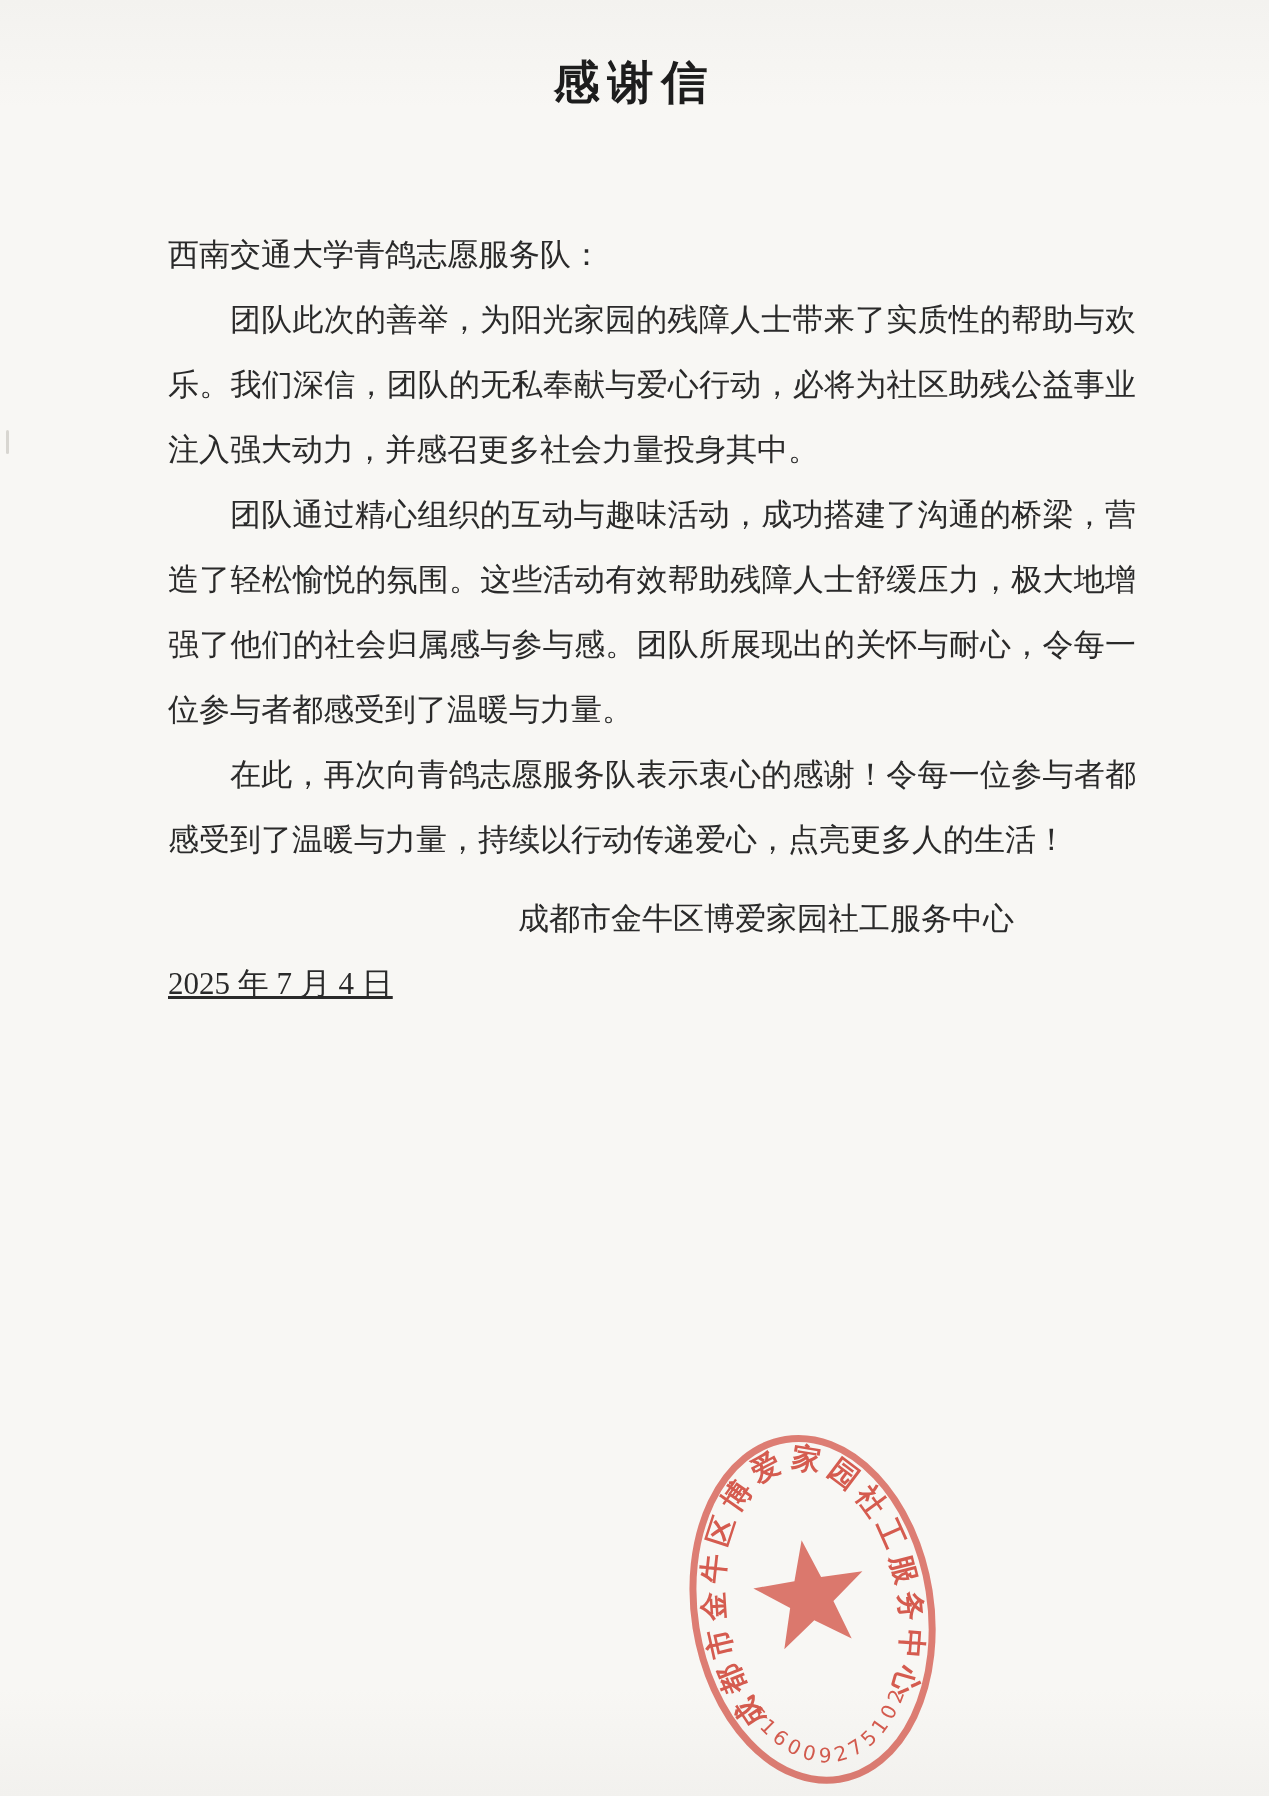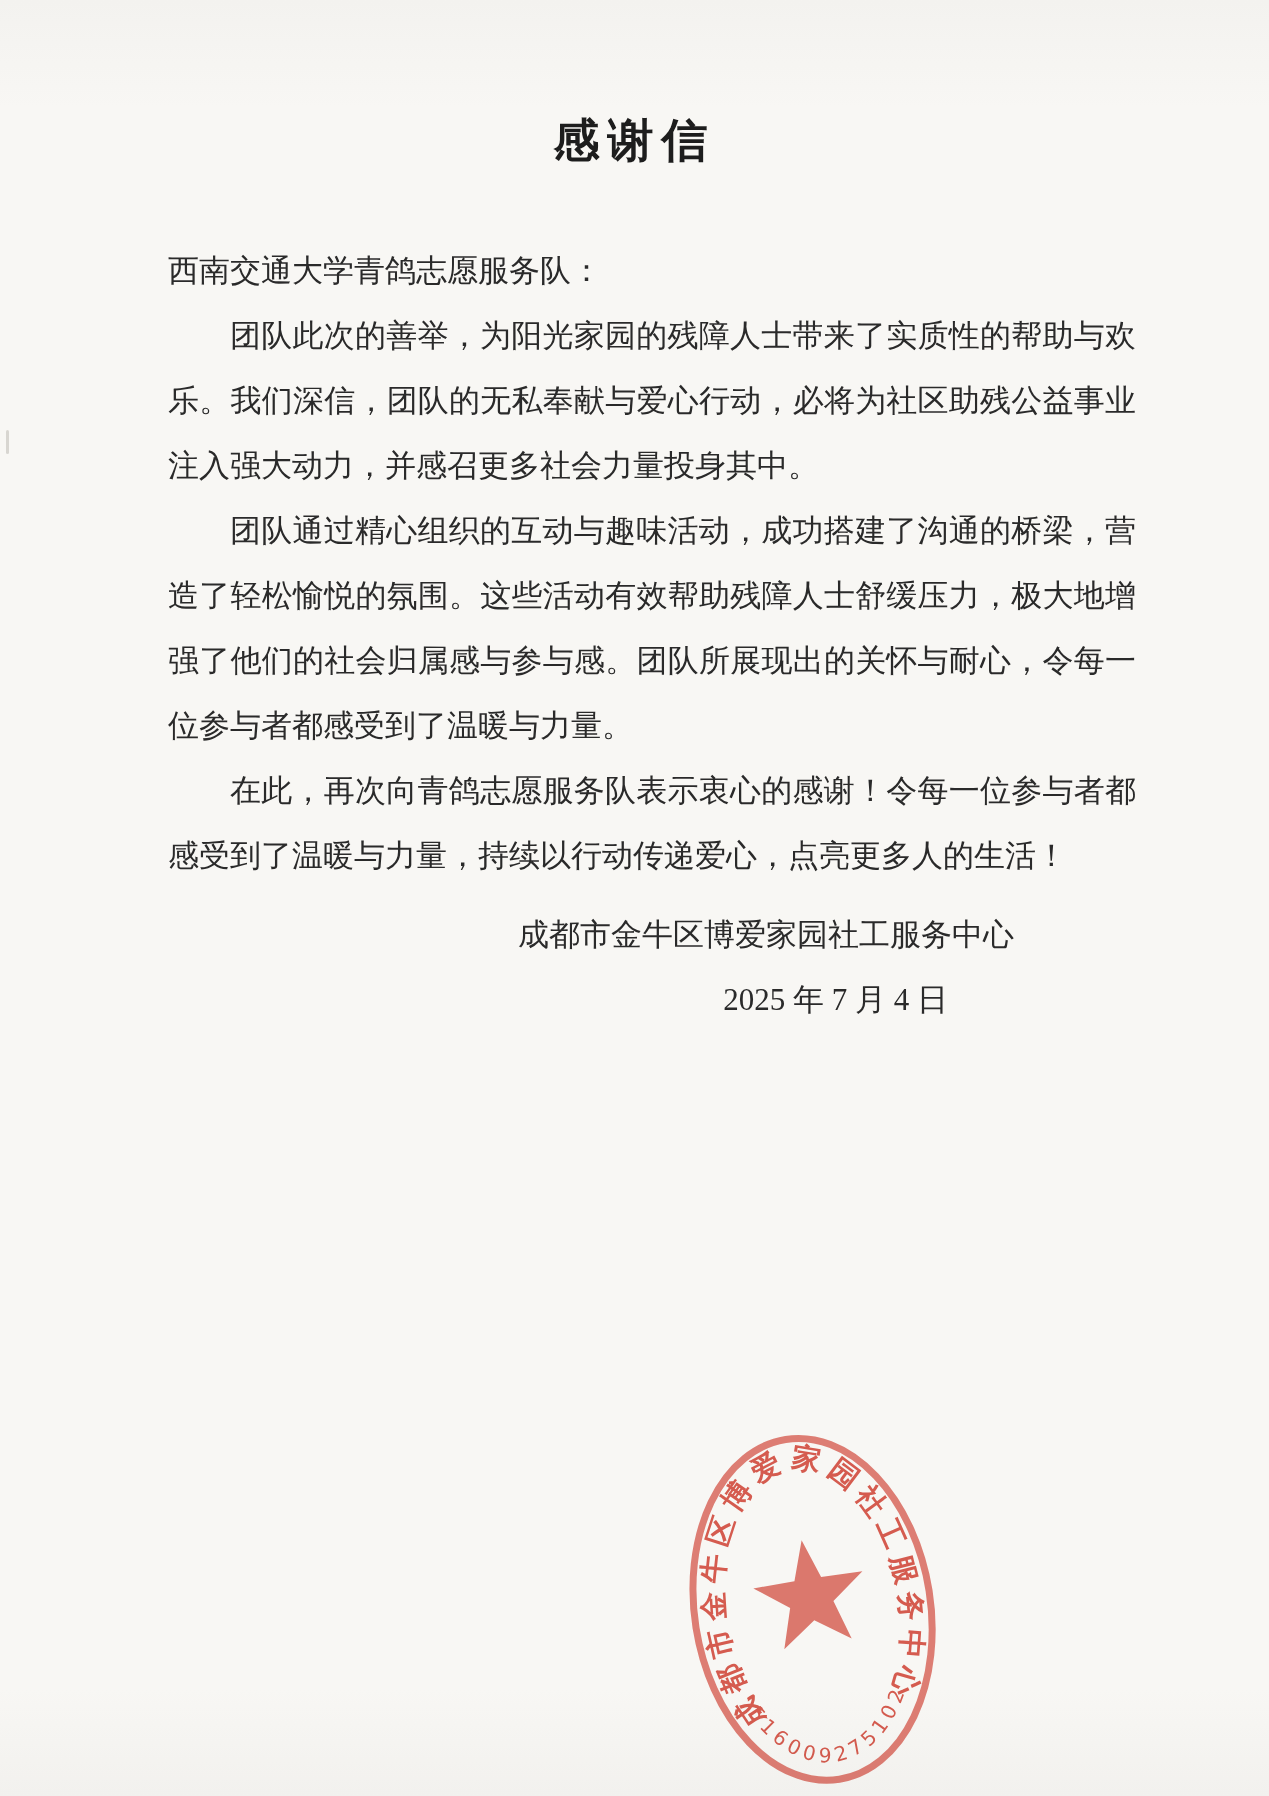--- a/index.html
+++ b/index.html
@@ -9,48 +9,49 @@
     font-family: "Liberation Serif", "DejaVu Serif", serif;
   }
   .page {
     position: relative;
     width: 1269px; height: 1796px;
     background: linear-gradient(180deg, #f3f2ef 0%, #f8f7f4 6%, #f8f7f4 94%, #f2f1ee 100%);
     overflow: hidden;
   }
   .title {
     margin: 0;
-    padding-top: 110px;
+    padding-top: 52px;
     text-align: center;
     font-size: 46px;
     font-weight: bold;
     letter-spacing: 8px;
     color: #1d1d1d;
   }
   .letter-body {
     position: absolute;
     left: 168px;
-    top: 238px;
+    top: 222px;
     width: 968px;
     font-size: 31px;
     line-height: 65px;
     color: #2a2a2a;
     text-align: justify;
   }
   .letter-body p { margin: 0; }
   .salutation { text-indent: 0; }
   .para { text-indent: 2em; }
   .signature {
     margin-top: 14px !important;
     text-align: right;
     padding-right: 122px;
   }
   .date {
-    text-align: right;
+    text-align: left;
     padding-right: 188px;
+    text-decoration: underline;
   }
   .scan-mark {
     position: absolute;
     left: 6px; top: 430px;
     width: 3px; height: 24px;
     background: #d8d6d1;
     border-radius: 2px;
   }
   .stamp {
     position: absolute;

